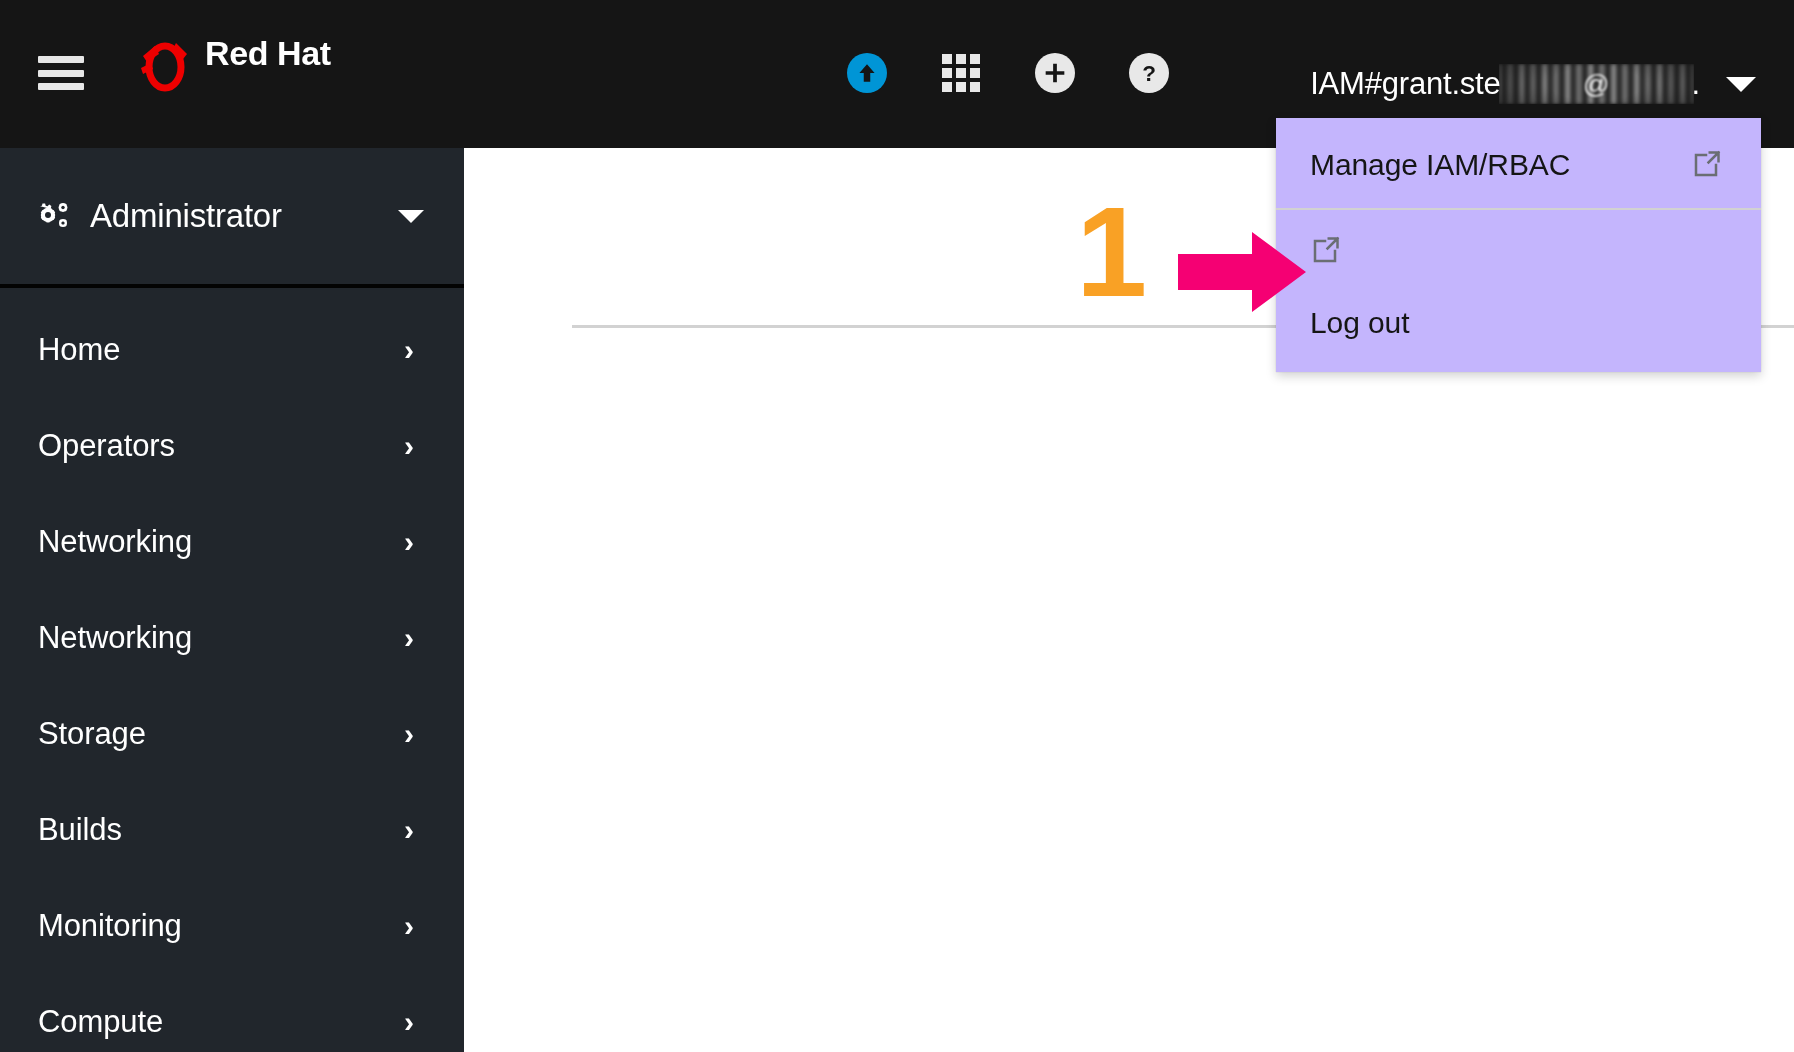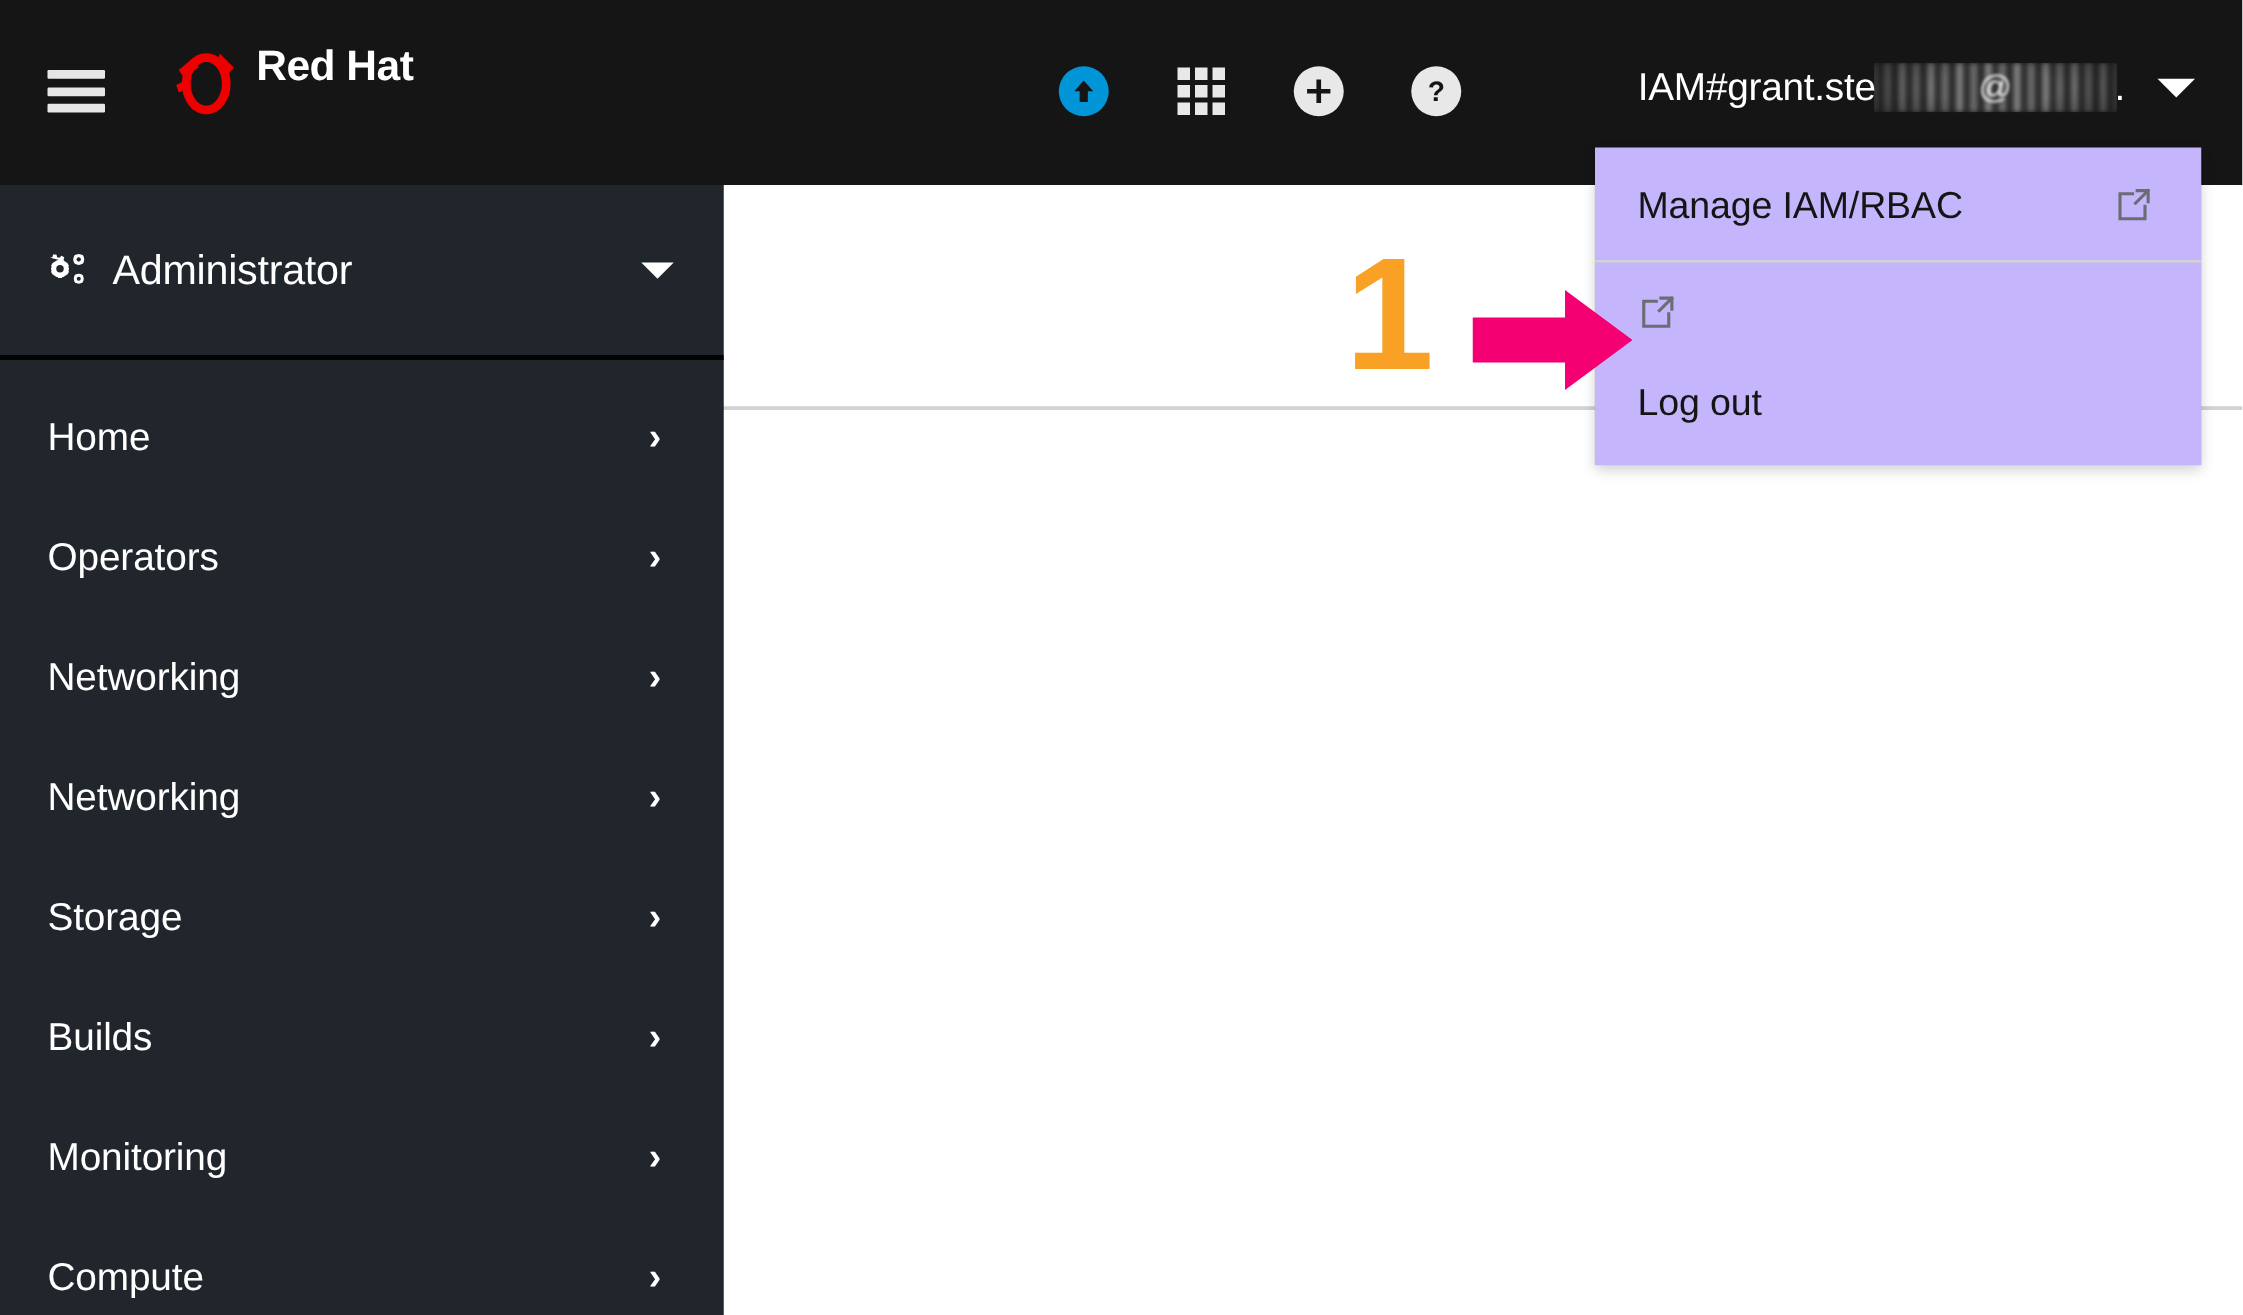--- a/index.html
+++ b/index.html
@@ -125,21 +125,21 @@
     background: #e8e8e8;
     display: flex;
     align-items: center;
     justify-content: center;
     color: #151515;
   }
 
   
   .user-menu {
     position: absolute;
-    right: 30px; top: 36px;
+    right: 30px; top: 50px;
     height: 68px;
     display: flex;
     align-items: center;
     cursor: pointer;
     padding: 0 8px;
   }
   .user-label {
     font-size: 31px;
     font-weight: 400;
     color: #ffffff;
@@ -216,21 +216,21 @@
   .dd-divider {
     height: 2px;
     background: #d2d2d2;
     margin: 6px 0 6px 0;
   }
 
   
   .sidebar {
     position: absolute;
     left: 0; top: 148px;
-    width: 579px;
+    width: 464px;
     height: 904px;
     background: #21262c;
     z-index: 20;
     overflow: hidden;
   }
   .perspective {
     height: 140px;
     display: flex;
     align-items: center;
     padding: 0 40px 0 38px;

